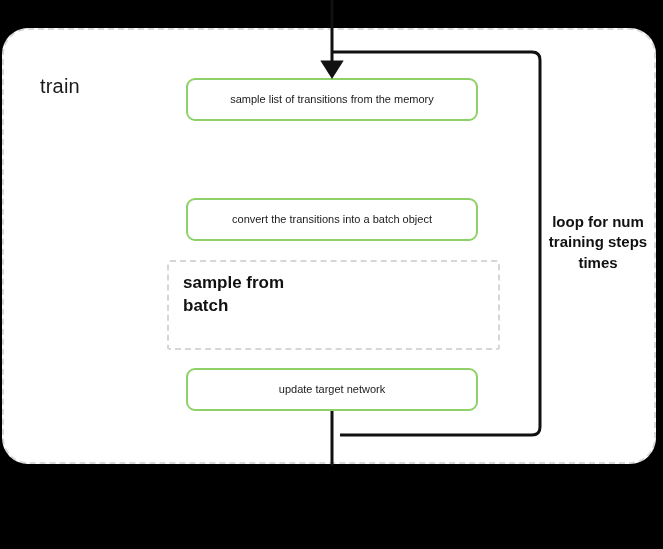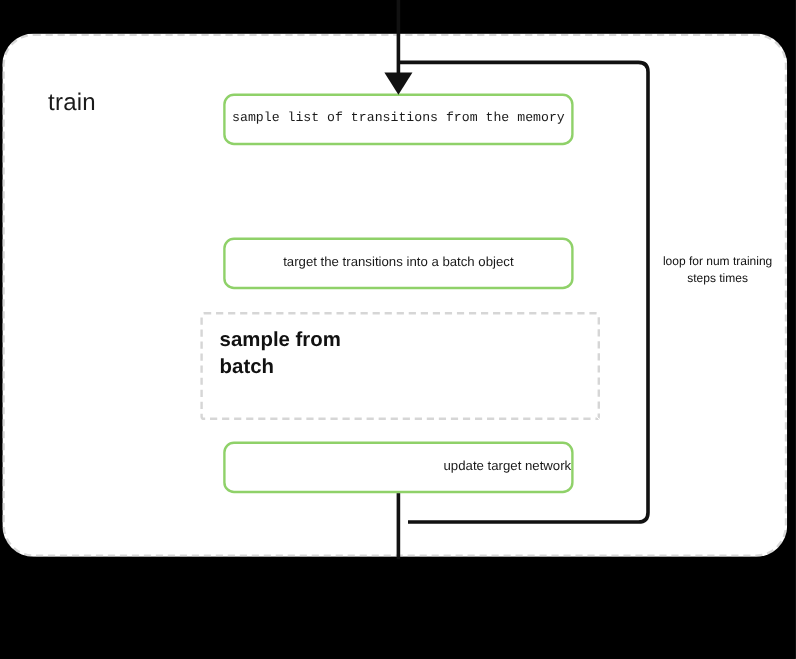--- a/index.html
+++ b/index.html
@@ -56,24 +56,24 @@
     border-radius: 9px;
     display: flex;
     align-items: center;
     justify-content: center;
   }
   .proc-box span {
     font-size: 11px;
     color: #1a1a1a;
     line-height: 1.2;
   }
-  #box-sample  { top: 78px; font-family: Liberation Mono, monospace; }
+  #box-sample  { top: 78px; }
   #box-filter  { top: 138px; }
   #box-convert { top: 198px; }
-  #box-update  { top: 368px; justify-content: flex-end; }
+  #box-update  { top: 368px; }
 
   
   .sub-block {
     position: absolute;
     left: 167px;
     top: 260px;
     width: 333px;
     height: 90px;
     box-sizing: border-box;
     background: #ffffff;
@@ -91,22 +91,22 @@
     width: 120px;
   }
 
   
   .loop-label {
     position: absolute;
     left: 546px;
     top: 212px;
     width: 104px;
     text-align: center;
-    font-size: 10px;
-    font-weight: normal;
+    font-size: 15px;
+    font-weight: bold;
     color: #111111;
     line-height: 1.35;
   }
 
   
   #wires {
     position: absolute;
     left: 0;
     top: 0;
     width: 663px;
@@ -122,21 +122,21 @@
   <div class="train-container">
     <div class="train-title">train</div>
   </div>
 
   <div class="proc-box" id="box-sample">
     <span>sample list of transitions from the memory</span>
   </div>
 
 
   <div class="proc-box" id="box-convert">
-    <span>target the transitions into a batch object</span>
+    <span>convert the transitions into a batch object</span>
   </div>
 
   <div class="sub-block">
     <div class="sub-block-title">sample from batch</div>
   </div>
 
   <div class="proc-box" id="box-update">
     <span>update target network</span>
   </div>
 

